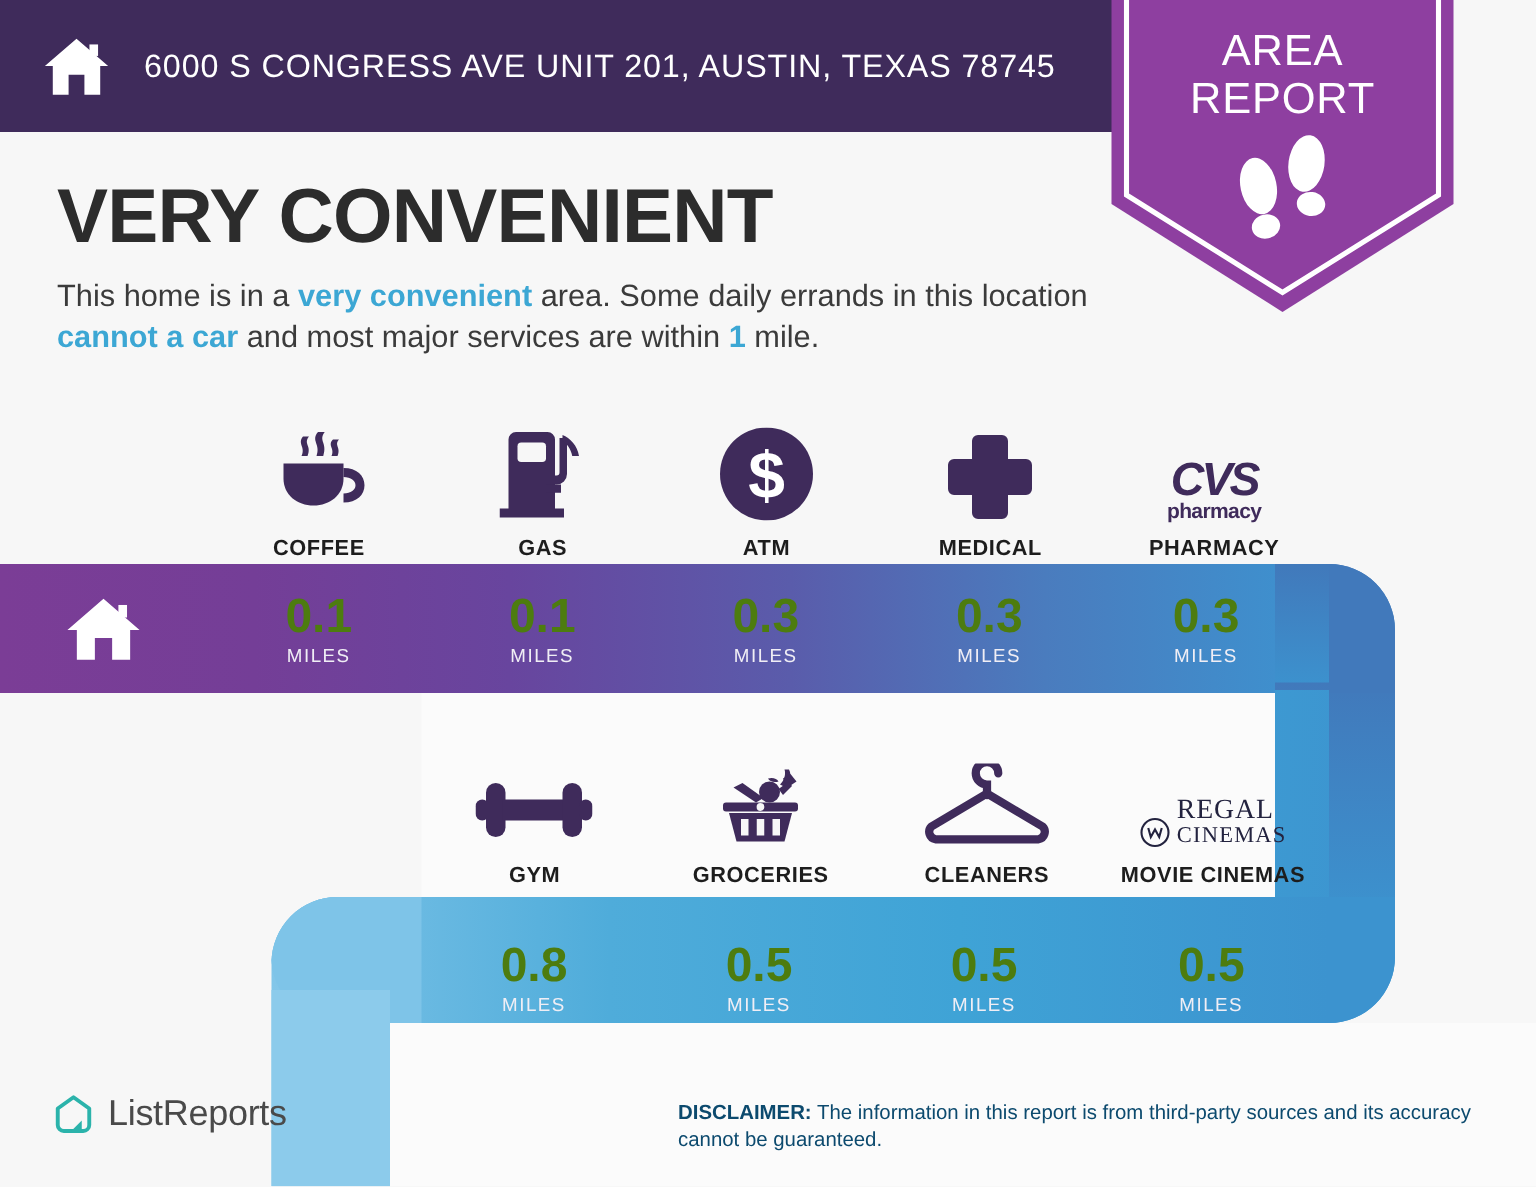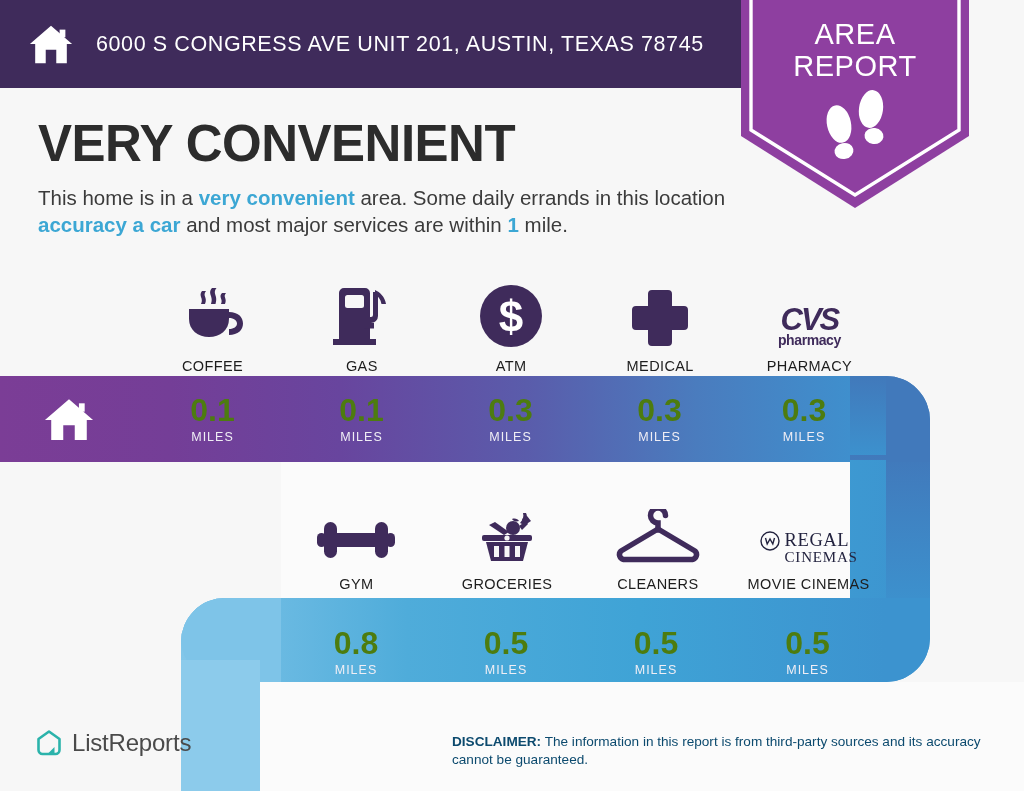--- a/index.html
+++ b/index.html
@@ -125,21 +125,21 @@
   }
   .icon-art {
     height: 66px;
     display: flex;
     align-items: flex-end;
     justify-content: center;
   }
   .icon-label {
     margin-top: 11px;
     font-size: 14.5px;
-    font-weight: normal;
+    font-weight: bold;
     color: #1d1d1d;
     letter-spacing: 0.4px;
     white-space: nowrap;
   }
 
   
   .bar-row {
     position: absolute;
     display: flex;
     z-index: 3;
@@ -210,21 +210,21 @@
   }
   .cvs-sub {
     font-family: "Liberation Sans", sans-serif;
     font-weight: bold;
     font-size: 14px;
     color: #3f2b5b;
     letter-spacing: -0.4px;
     margin-top: -2px;
   }
   
-  .regal-wrap { display:flex; align-items:flex-start; }
+  .regal-wrap { display:flex; align-items:flex-end; }
   .regal-text { margin-left: 5px; line-height:1; font-family:"Liberation Serif", serif; color:#23233f; }
   .regal-1 { font-size: 18.5px; letter-spacing: 0.6px; }
   .regal-2 { font-size: 15px; letter-spacing: 0.8px; margin-top: 1px; }
 </style>
 </head>
 <body>
 
 <div class="page">
 
   <div class="header">
@@ -247,21 +247,21 @@
       </g>
     </svg>
     <div class="badge-text">
       <div>AREA</div>
       <div>REPORT</div>
     </div>
   </div>
 
   <div class="headline">VERY CONVENIENT</div>
   <div class="lede">
-    <span>This home is in a </span><span class="hl">very convenient</span><span> area. Some daily errands in this location </span><span class="hl">accuracy a car</span><span> and most major services are within </span><span class="hl">1</span><span> mile.</span>
+    <span>This home is in a </span><span class="hl">very convenient</span><span> area. Some daily errands in this location </span><span class="hl">cannot a car</span><span> and most major services are within </span><span class="hl">1</span><span> mile.</span>
   </div>
 
   <svg class="ribbon" viewBox="0 0 1024 791">
     <defs>
       <linearGradient id="gtop" x1="0" y1="0" x2="1" y2="0">
         <stop offset="0" stop-color="#7b3d96"></stop>
         <stop offset="0.20" stop-color="#743e97"></stop>
         <stop offset="0.40" stop-color="#68459e"></stop>
         <stop offset="0.62" stop-color="#5a5cab"></stop>
         <stop offset="0.82" stop-color="#4a7cbe"></stop>

